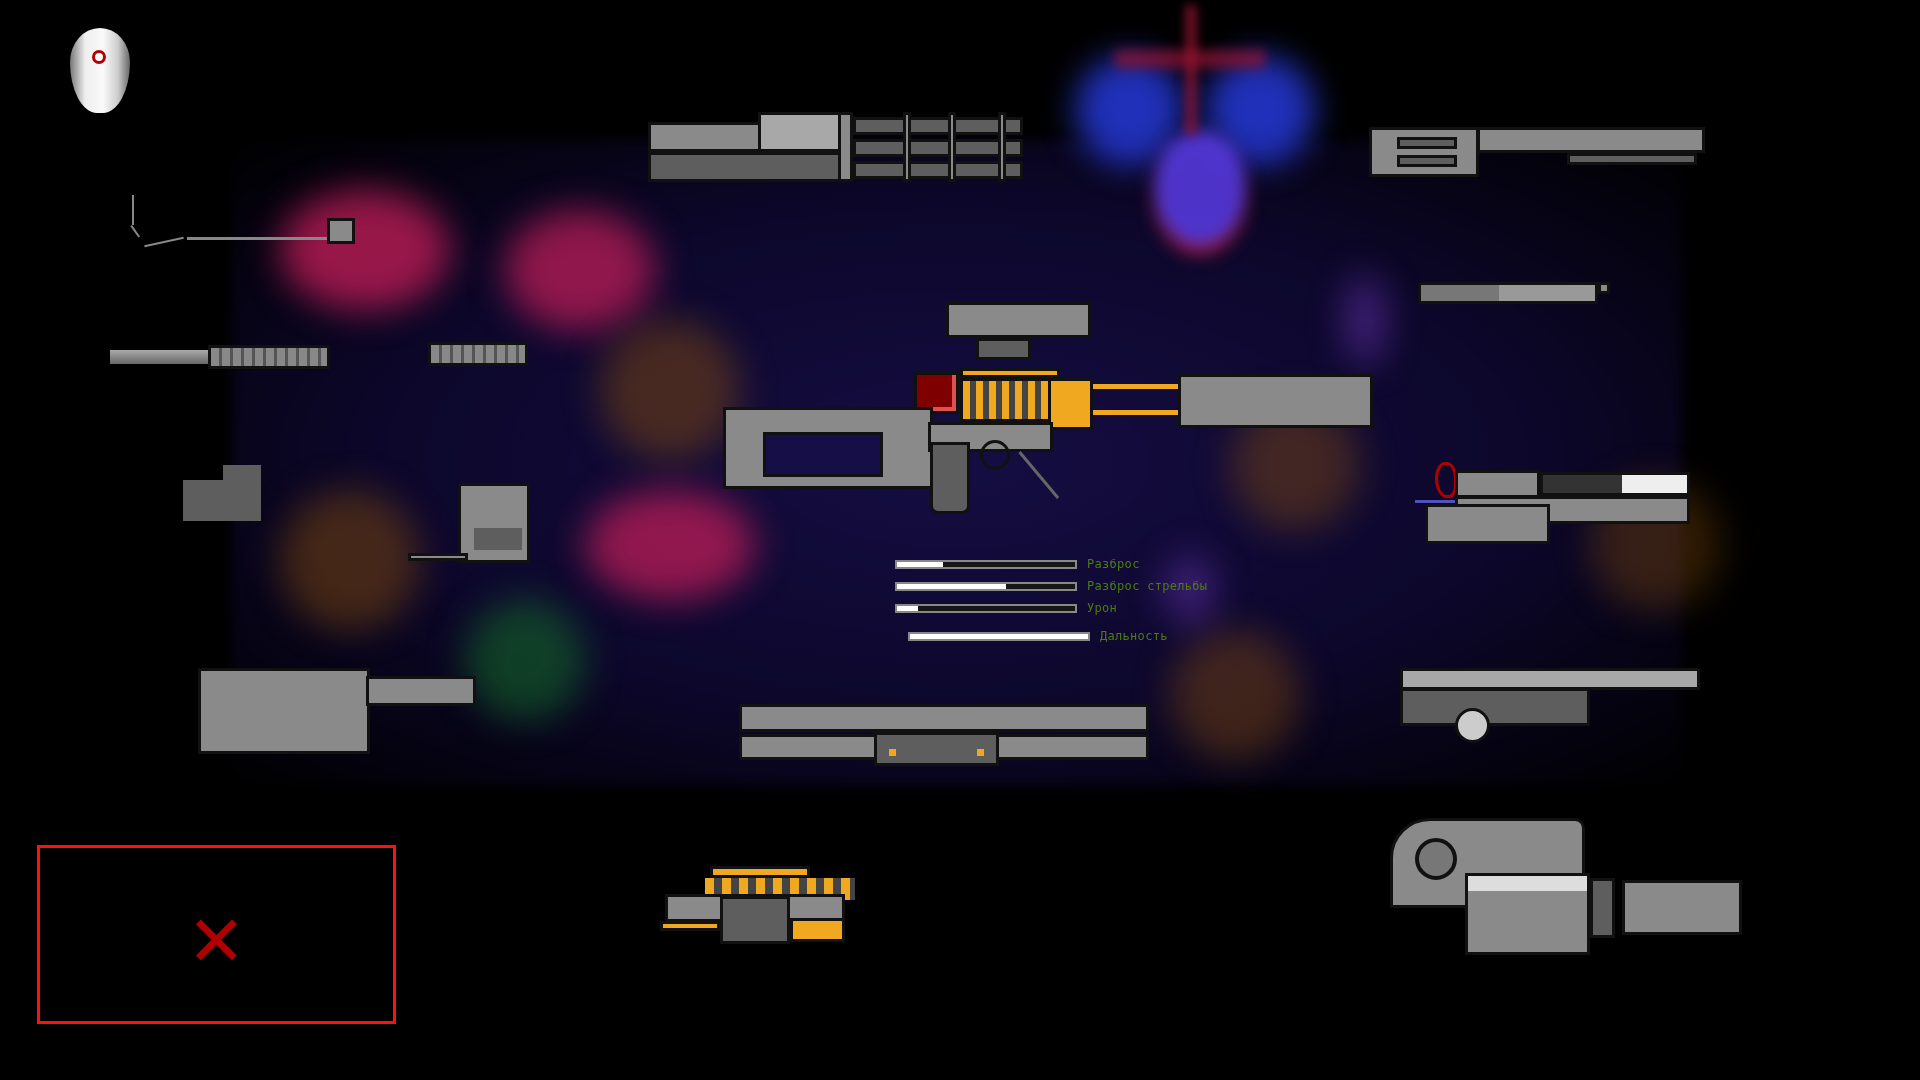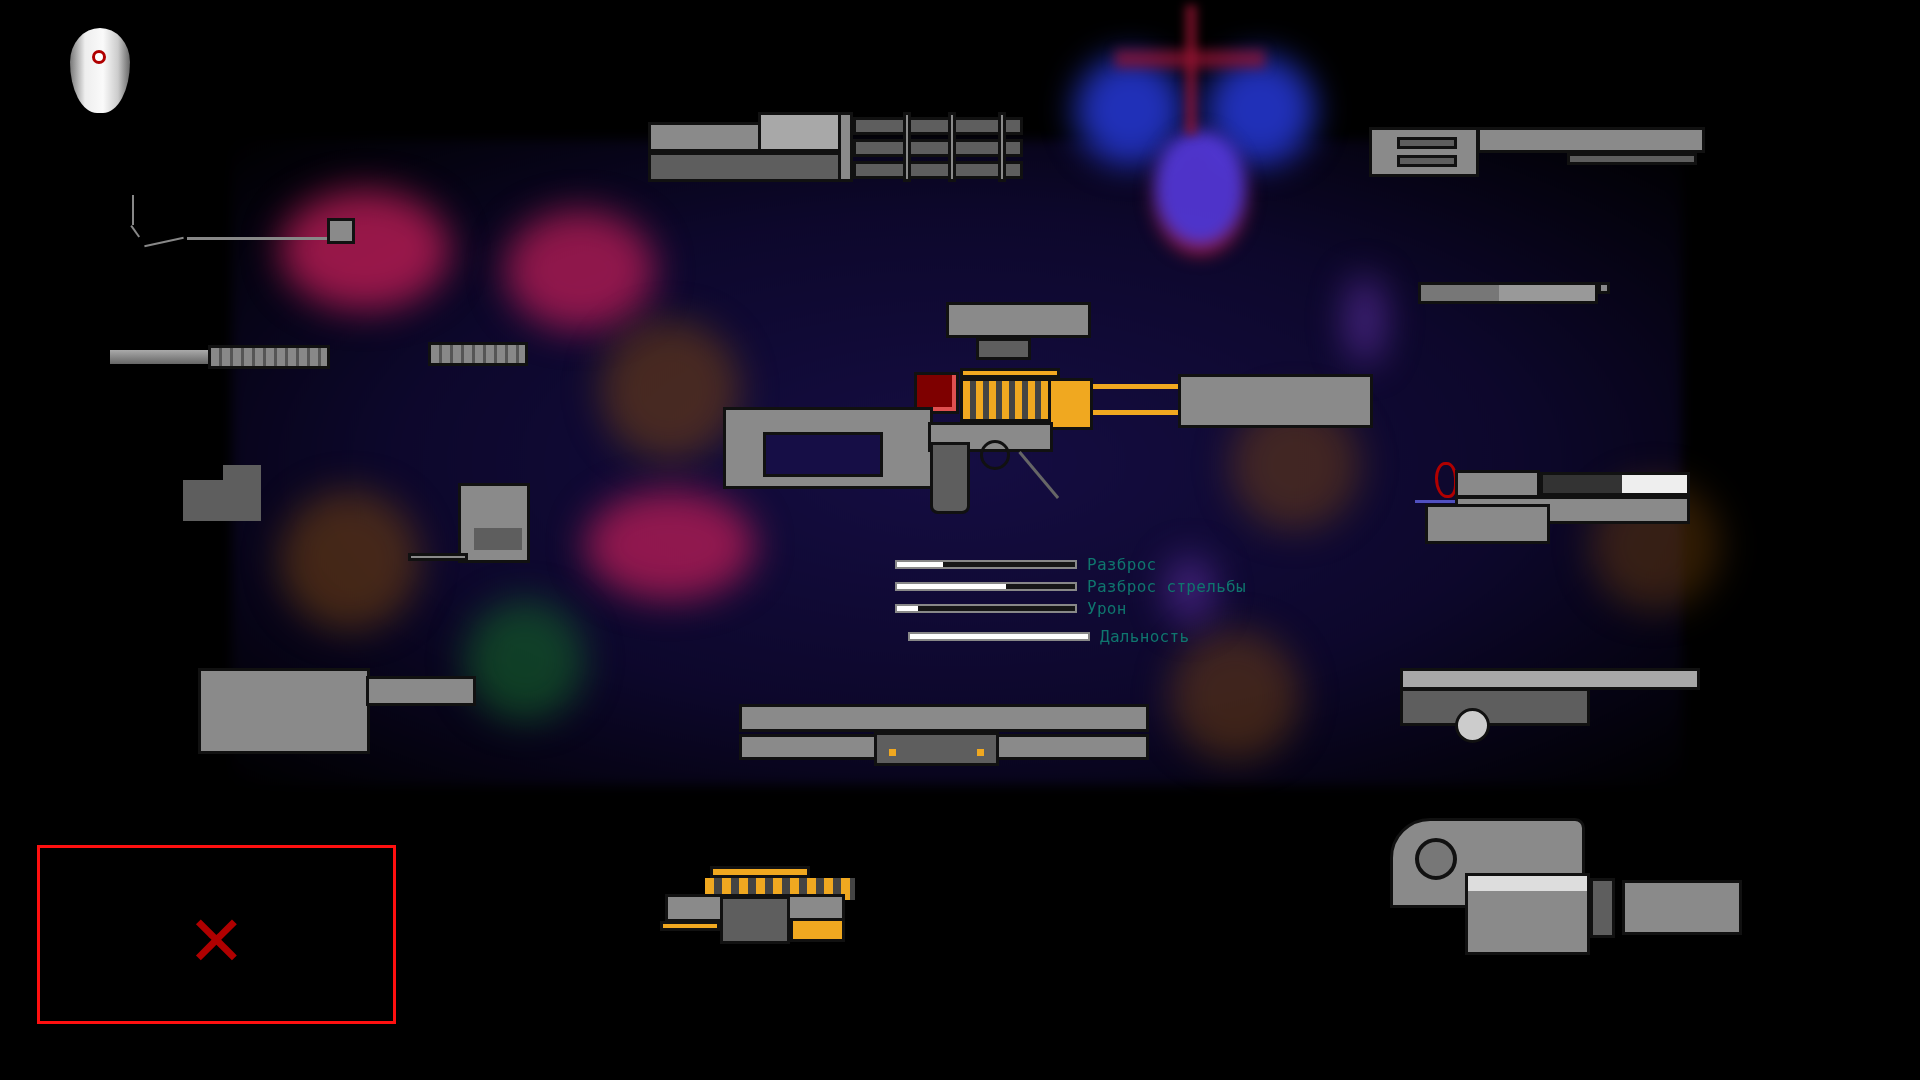--- a/index.html
+++ b/index.html
@@ -10,21 +10,21 @@
       radial-gradient(ellipse at 50% 50%, rgba(22,14,70,0.95) 0%, rgba(14,8,48,0.9) 55%, rgba(0,0,0,0) 100%);
     filter:blur(6px);}
   .glow{border-radius:50%;filter:blur(18px);}
   .g{background:#8a8a8a;border:3px solid #111;box-sizing:border-box;}
   .gd{background:#5e5e5e;border:3px solid #111;box-sizing:border-box;}
   .gl{background:#a8a8a8;border:3px solid #111;box-sizing:border-box;}
   .o{background:#f0a820;border:3px solid #111;box-sizing:border-box;}
   .stat-row{position:absolute;left:895px;height:14px;display:flex;align-items:center;}
   .bar{width:182px;height:9px;background:#161616;border:2px solid #888;box-sizing:border-box;position:relative;}
   .bar-fill{position:absolute;left:0;top:0;bottom:0;background:#fff;}
-  .stat-label{margin-left:10px;color:#0f766e;font-size:16px;font-family:"DejaVu Sans Mono",monospace;letter-spacing:0.3px;white-space:nowrap;}
+  .stat-label{margin-left:10px;color:#4d7c0f;font-size:12px;font-family:"DejaVu Sans Mono",monospace;letter-spacing:0.3px;white-space:nowrap;}
   .exit-btn{left:37px;top:845px;width:359px;height:179px;border:3px solid #ff1010;box-sizing:border-box;cursor:pointer;}
   .exit-x{position:absolute;left:50%;top:50%;transform:translate(-50%,-50%);color:#b00000;font-size:86px;font-weight:bold;line-height:1;font-family:"DejaVu Sans Mono",monospace;}
 </style>
 </head>
 <body>
 
 <div class="abs floor"></div>
 
 <div class="abs glow" style="left:280px;top:190px;width:170px;height:120px;background:rgba(200,30,90,0.75);"></div>
 <div class="abs glow" style="left:505px;top:210px;width:150px;height:120px;background:rgba(200,30,90,0.7);"></div>

